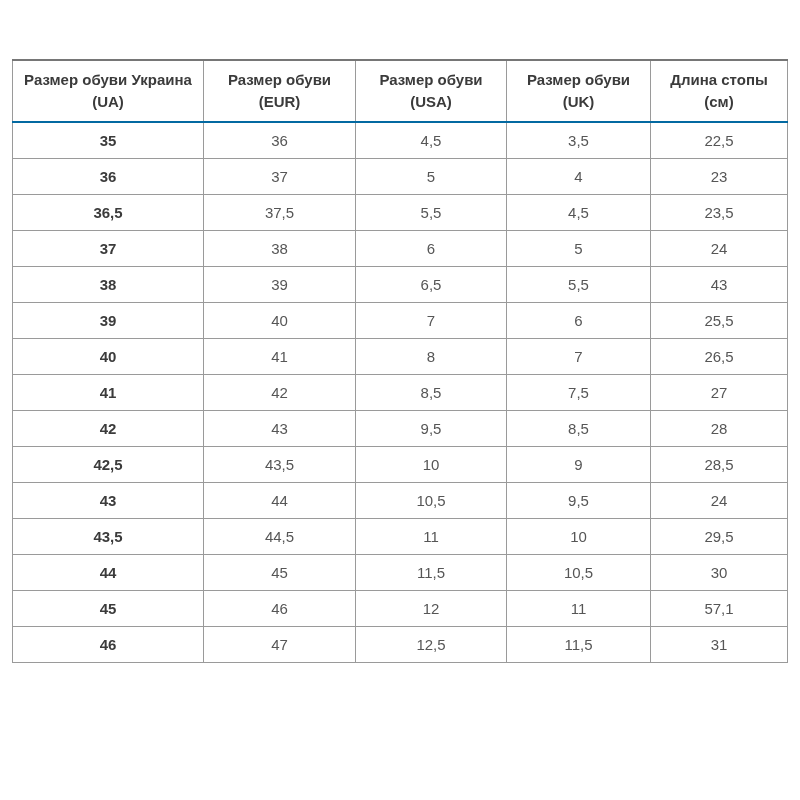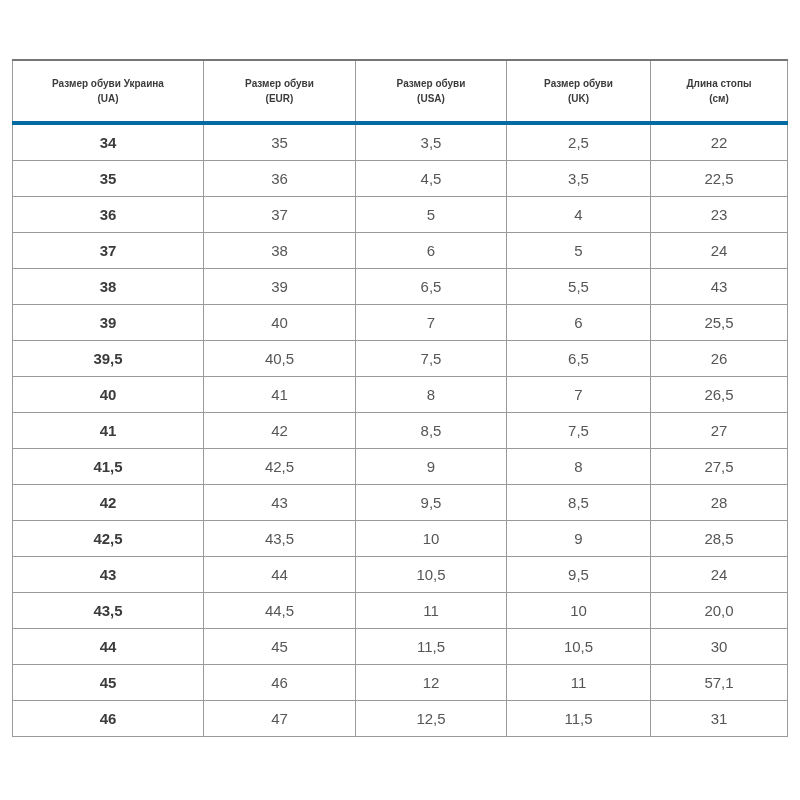--- a/index.html
+++ b/index.html
@@ -29,25 +29,25 @@
   col.c4 { width: 144px; }
   col.c5 { width: 137px; }
   th, td {
     border: 1px solid #9a9a9a;
     text-align: center;
     vertical-align: middle;
     background: #ffffff;
   }
   thead th {
     height: 58px;
-    font-size: 10px;
+    font-size: 15px;
     font-weight: bold;
     color: #3b3b3b;
     line-height: 1.5;
-    border-bottom: 4px solid #0369a1;
+    border-bottom: 2px solid #0369a1;
   }
   tbody td {
     height: 33px;
     font-size: 15px;
     font-weight: normal;
     color: #565656;
   }
   tbody td:first-child {
     font-weight: bold;
     color: #3b3b3b;
@@ -84,41 +84,41 @@
             <div>(UK)</div>
           </th>
           <th>
             <div>Длина стопы</div>
             <div>(см)</div>
           </th>
         </tr>
     </thead>
     <tbody>
         <tr>
-          <td>34</td>
-          <td>35</td>
-          <td>3,5</td>
-          <td>2,5</td>
-          <td>22</td>
-        </tr>
-        <tr>
           <td>35</td>
           <td>36</td>
           <td>4,5</td>
           <td>3,5</td>
           <td>22,5</td>
         </tr>
         <tr>
           <td>36</td>
           <td>37</td>
           <td>5</td>
           <td>4</td>
           <td>23</td>
         </tr>
         <tr>
+          <td>36,5</td>
+          <td>37,5</td>
+          <td>5,5</td>
+          <td>4,5</td>
+          <td>23,5</td>
+        </tr>
+        <tr>
           <td>37</td>
           <td>38</td>
           <td>6</td>
           <td>5</td>
           <td>24</td>
         </tr>
         <tr>
           <td>38</td>
           <td>39</td>
           <td>6,5</td>
@@ -126,48 +126,34 @@
           <td>43</td>
         </tr>
         <tr>
           <td>39</td>
           <td>40</td>
           <td>7</td>
           <td>6</td>
           <td>25,5</td>
         </tr>
         <tr>
-          <td>39,5</td>
-          <td>40,5</td>
-          <td>7,5</td>
-          <td>6,5</td>
-          <td>26</td>
-        </tr>
-        <tr>
           <td>40</td>
           <td>41</td>
           <td>8</td>
           <td>7</td>
           <td>26,5</td>
         </tr>
         <tr>
           <td>41</td>
           <td>42</td>
           <td>8,5</td>
           <td>7,5</td>
           <td>27</td>
         </tr>
         <tr>
-          <td>41,5</td>
-          <td>42,5</td>
-          <td>9</td>
-          <td>8</td>
-          <td>27,5</td>
-        </tr>
-        <tr>
           <td>42</td>
           <td>43</td>
           <td>9,5</td>
           <td>8,5</td>
           <td>28</td>
         </tr>
         <tr>
           <td>42,5</td>
           <td>43,5</td>
           <td>10</td>
@@ -179,21 +165,21 @@
           <td>44</td>
           <td>10,5</td>
           <td>9,5</td>
           <td>24</td>
         </tr>
         <tr>
           <td>43,5</td>
           <td>44,5</td>
           <td>11</td>
           <td>10</td>
-          <td>20,0</td>
+          <td>29,5</td>
         </tr>
         <tr>
           <td>44</td>
           <td>45</td>
           <td>11,5</td>
           <td>10,5</td>
           <td>30</td>
         </tr>
         <tr>
           <td>45</td>

